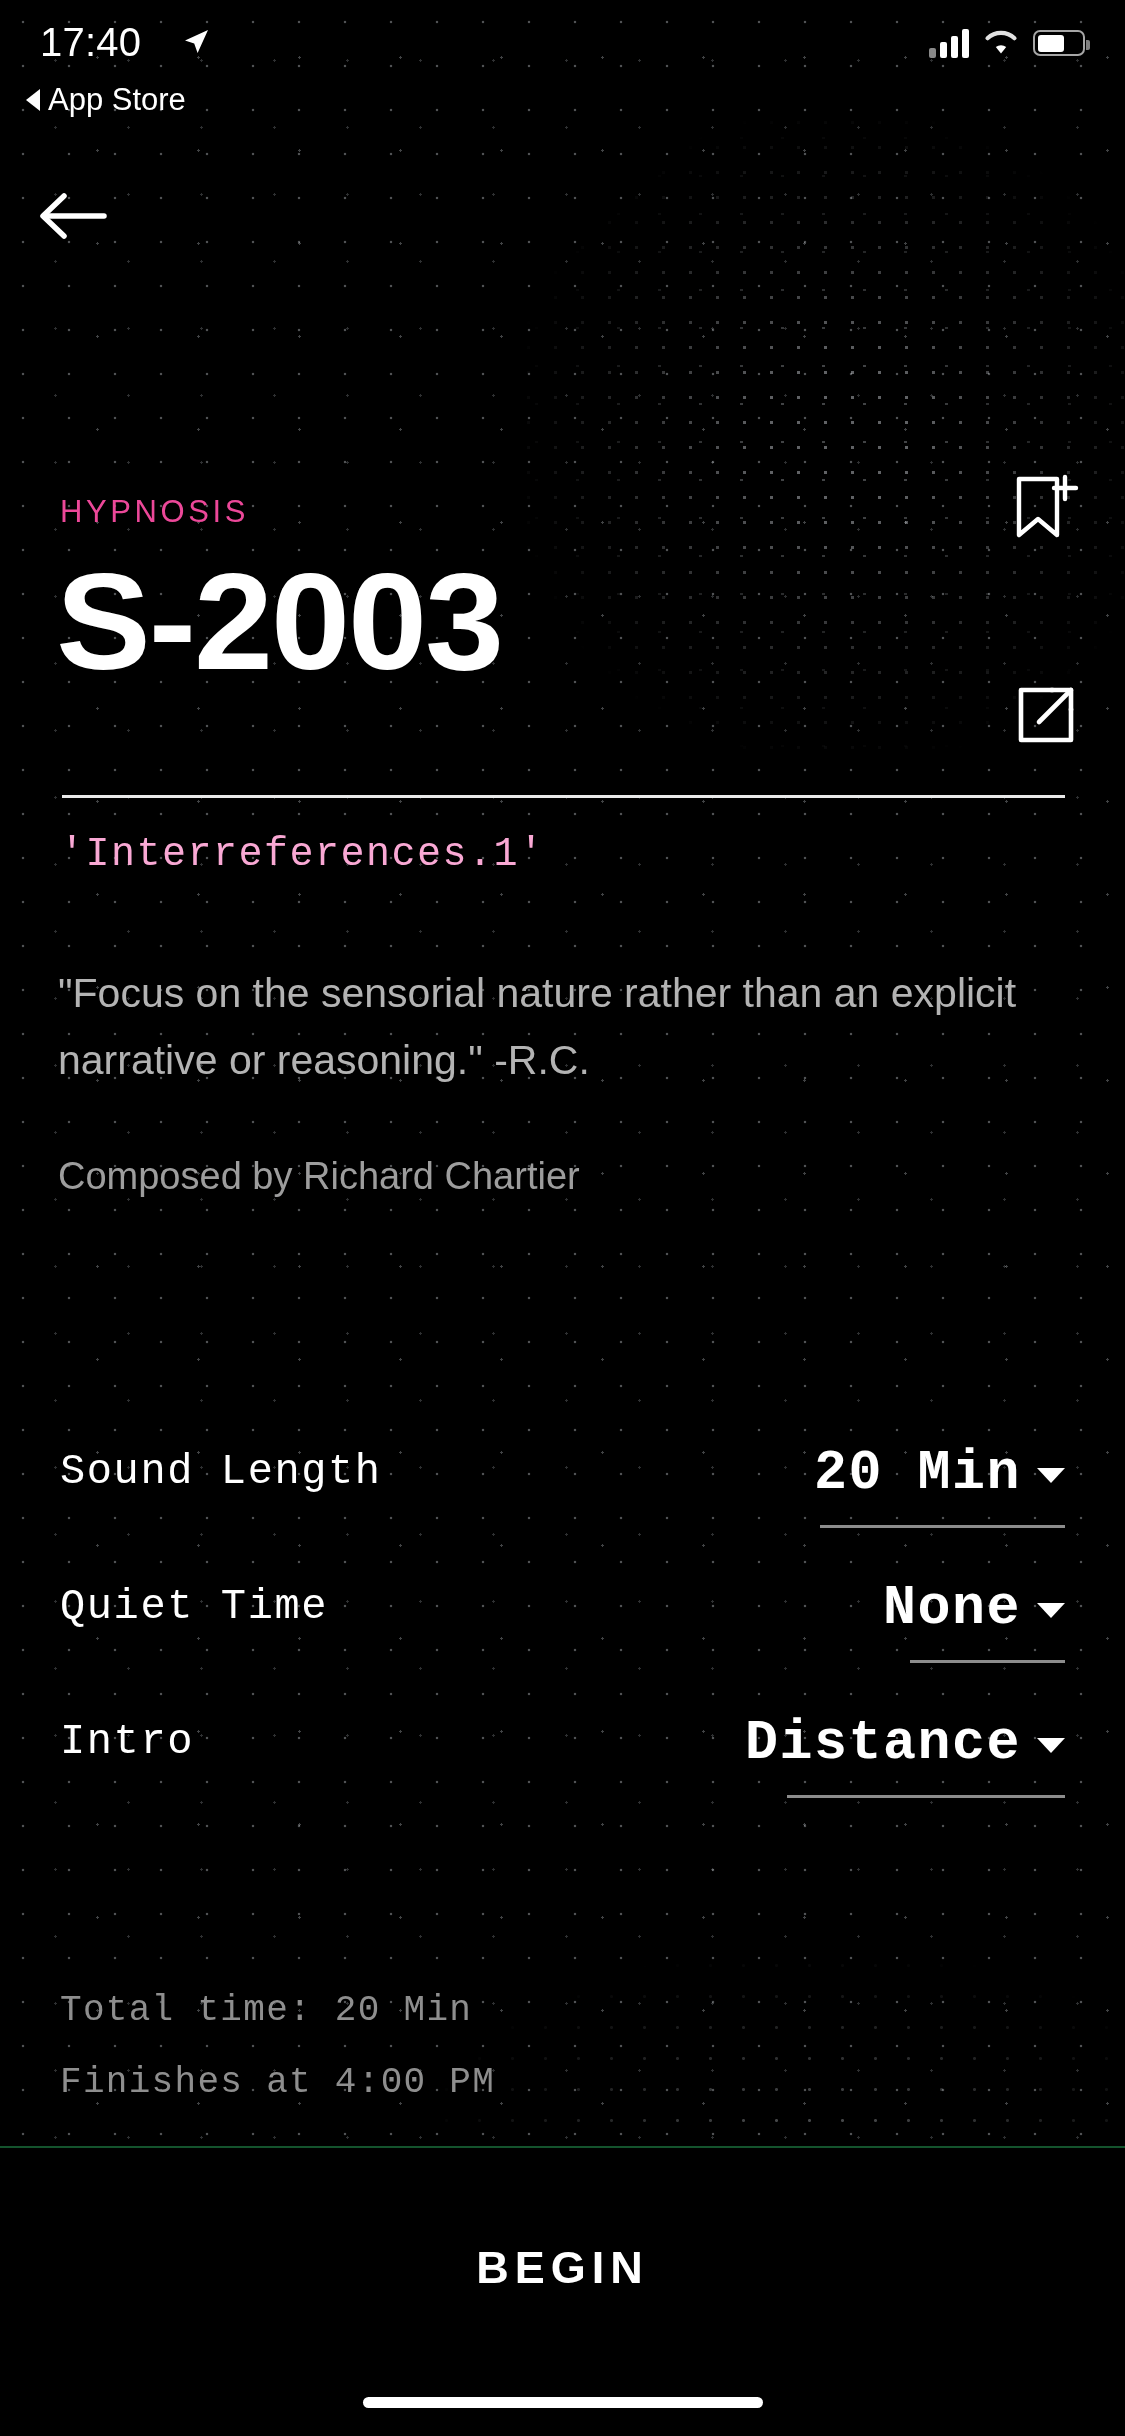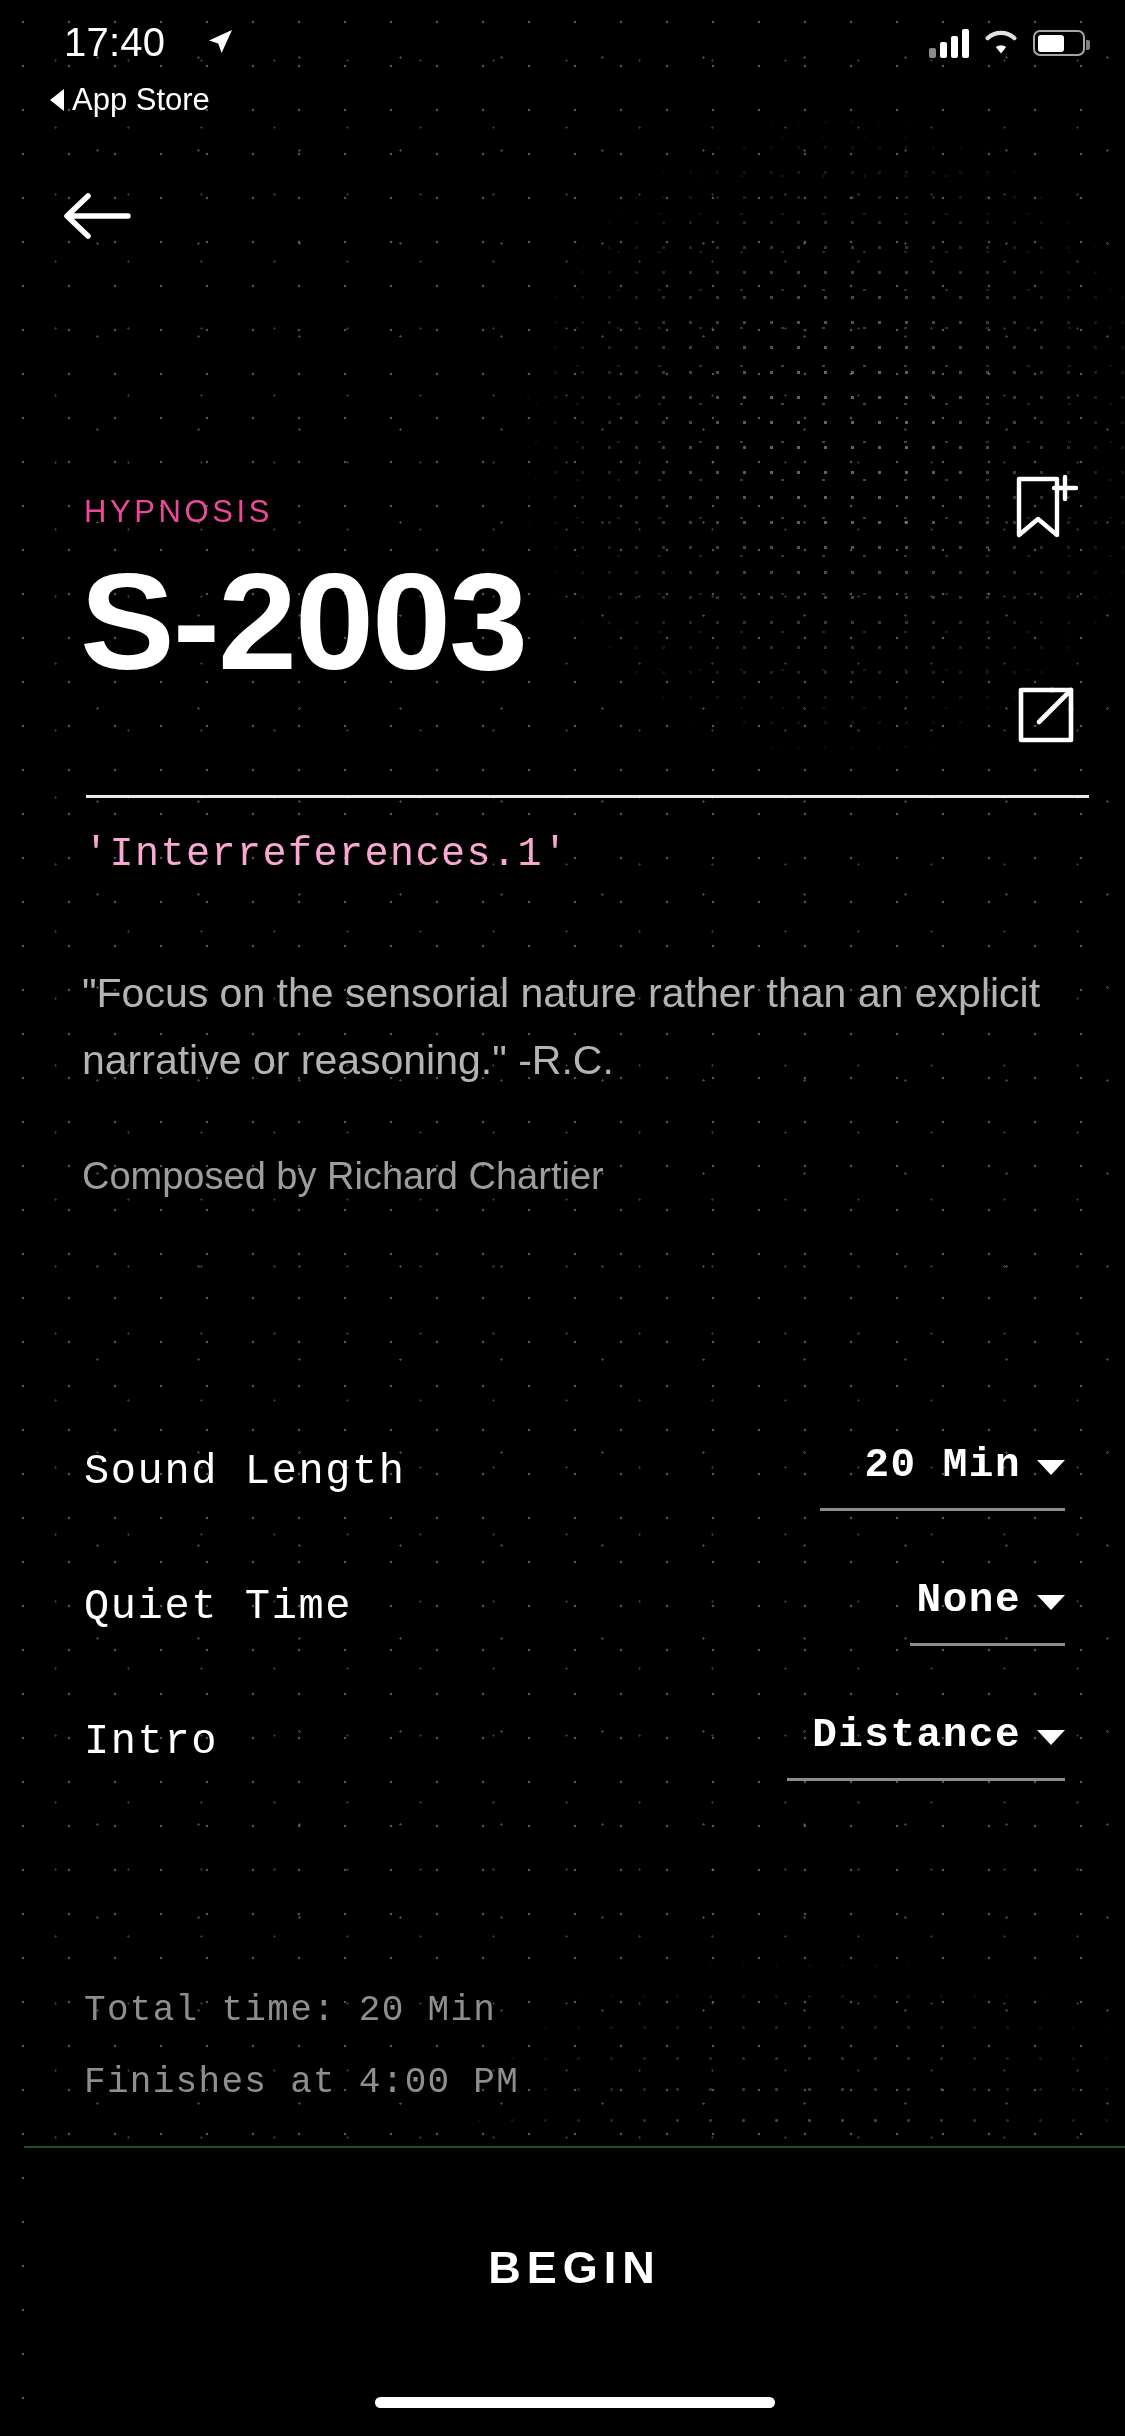--- a/index.html
+++ b/index.html
@@ -8,21 +8,20 @@
     width:1125px; height:2436px;
     background:#000;
     font-family:"Liberation Sans", sans-serif;
     overflow:hidden;
   }
   .phone {
     position:relative;
     width:1125px; height:2436px;
     background:#000;
     overflow:hidden;
-    padding-left:24px;
   }
 
   
   .stars {
     position:absolute; inset:0;
     background-color:#000;
     background-image:
       radial-gradient(circle, rgba(200,205,210,0.40) 1.4px, transparent 1.6px),
       radial-gradient(circle, rgba(180,186,192,0.26) 1.2px, transparent 1.4px),
       radial-gradient(circle, rgba(215,220,226,0.30) 1.1px, transparent 1.3px);
@@ -158,21 +157,21 @@
     position:absolute; left:60px; top:18px;
     color:#fff; font-size:42px; letter-spacing:1.6px;
     font-family:"Liberation Mono", monospace;
   }
   .row-value-wrap {
     position:absolute; right:60px; top:12px;
     display:flex; flex-direction:column; align-items:flex-end;
   }
   .row-value {
     display:flex; align-items:center; gap:16px;
-    color:#fff; font-size:41px; font-weight:700; letter-spacing:1.5px;
+    color:#fff; font-size:55px; font-weight:700; letter-spacing:1.5px;
     font-family:"Liberation Mono", monospace;
     cursor:pointer;
   }
   .caret {
     width:0; height:0;
     border-left:14px solid transparent;
     border-right:14px solid transparent;
     border-top:15px solid #fff;
     margin-bottom:-4px;
   }

